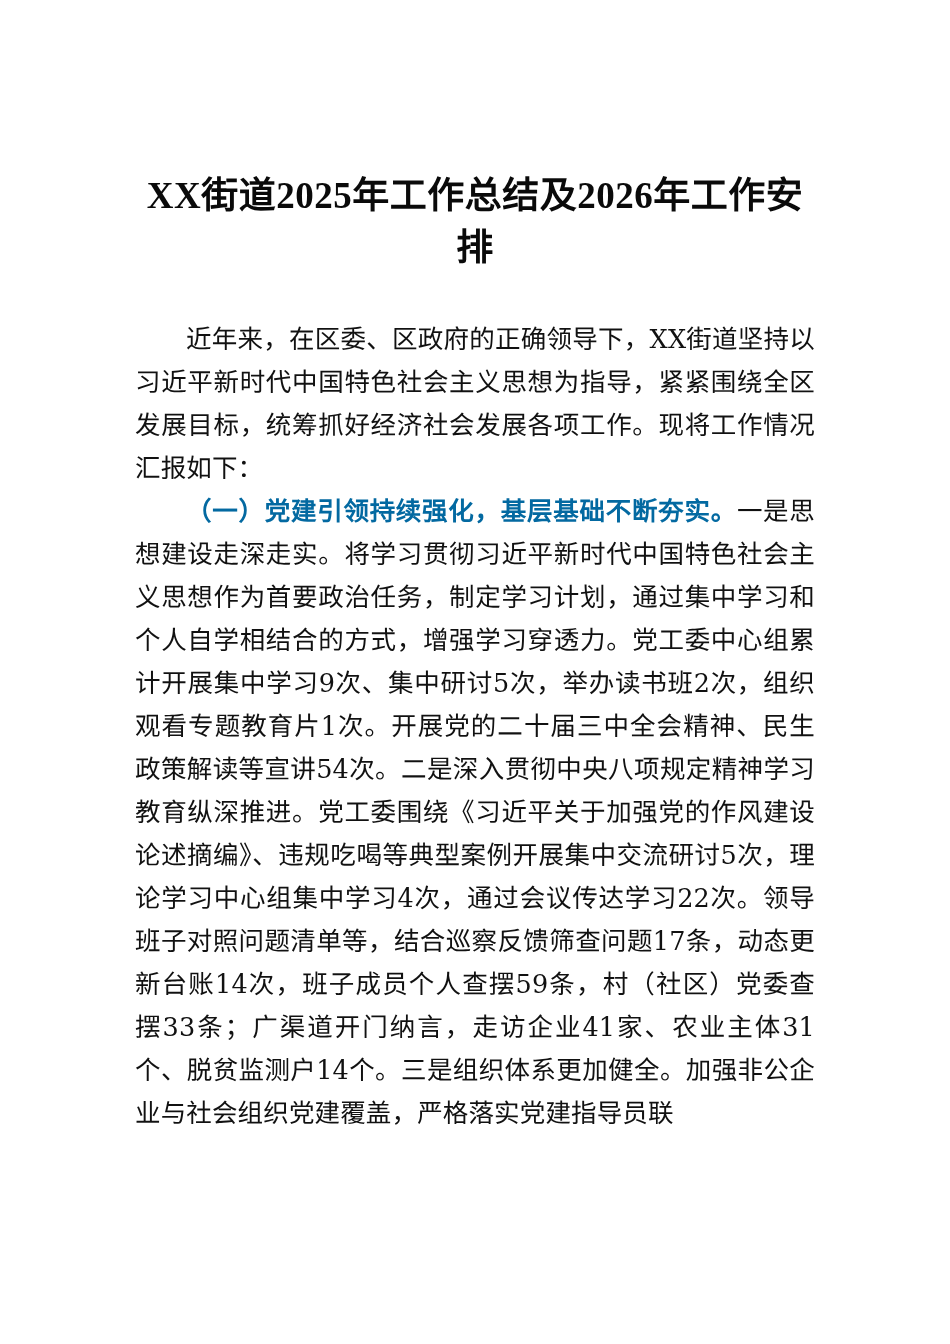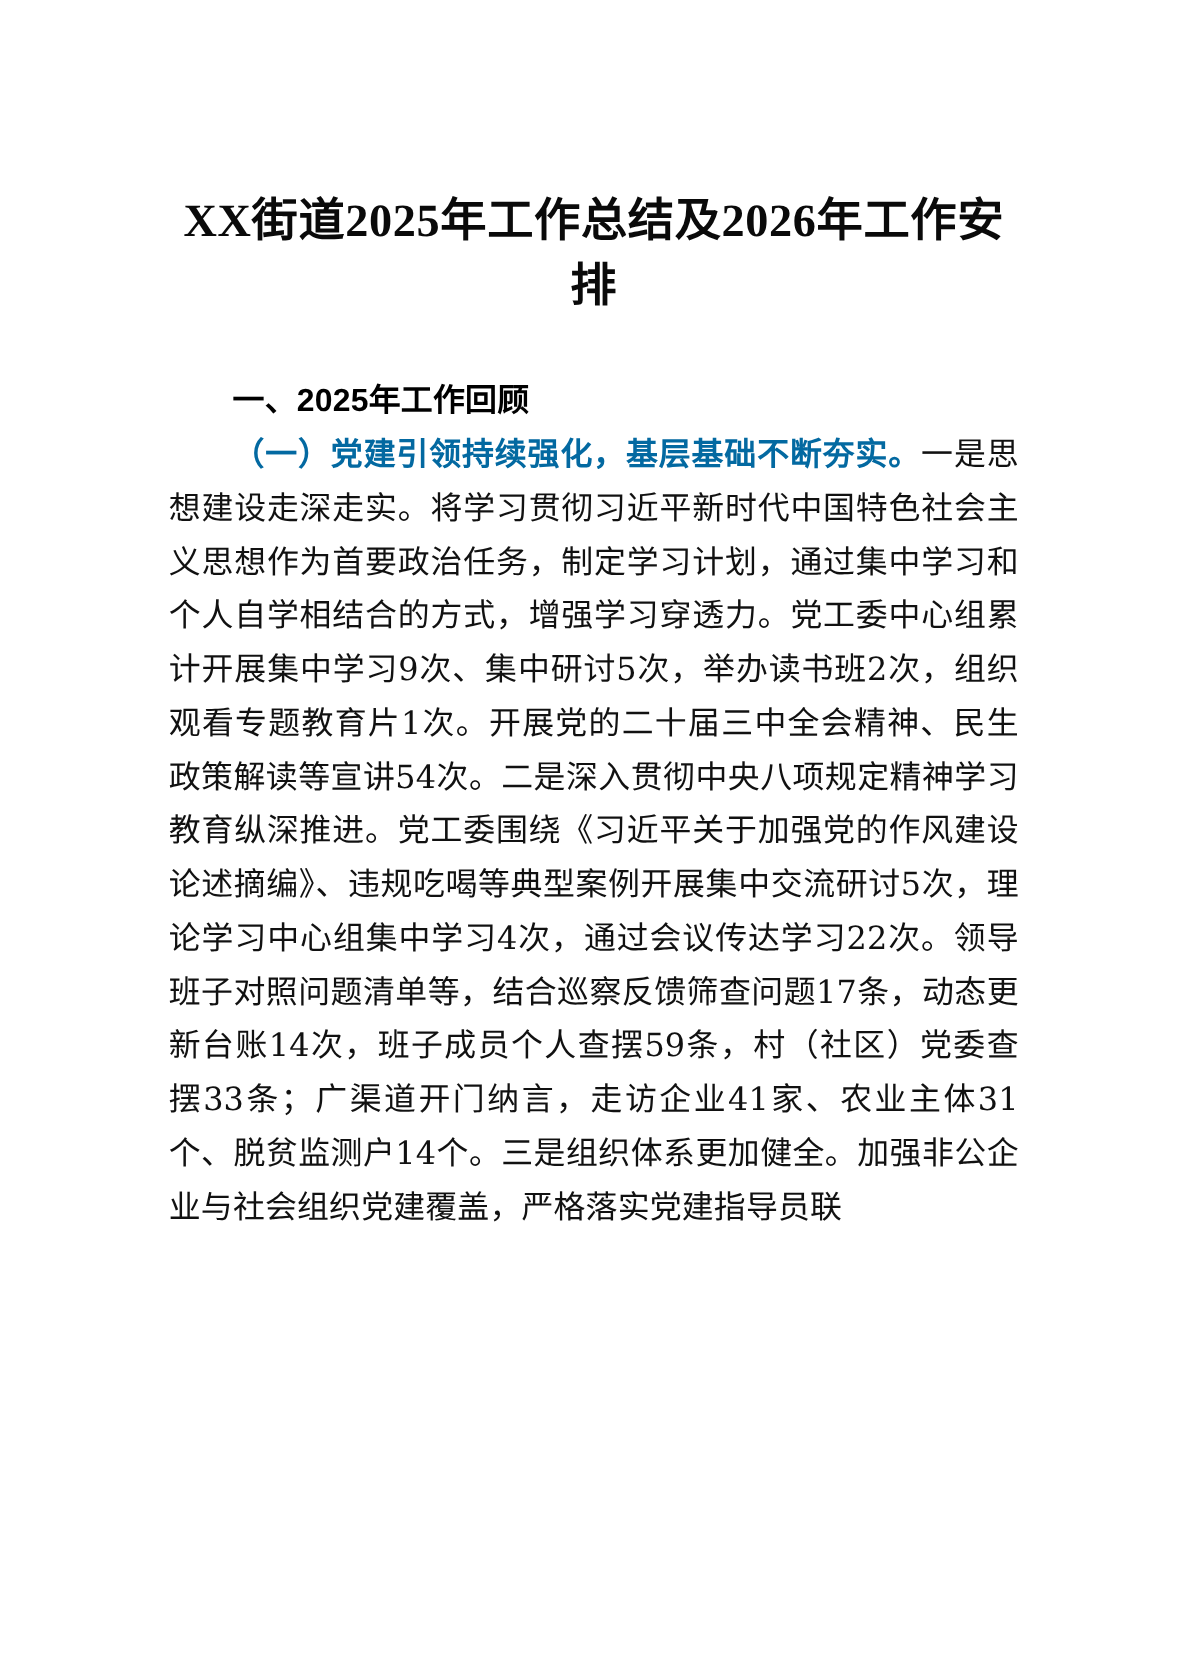--- a/index.html
+++ b/index.html
@@ -16,21 +16,21 @@
     color: #000000;
     -webkit-font-smoothing: antialiased;
   }
 
   .page {
     position: relative;
     box-sizing: border-box;
     width: 950px;
     height: 944px;
     background: #ffffff;
-    padding: 0;
+    padding: 18px;
   }
 
   
   .doc-title {
     box-sizing: border-box;
     width: 680px;
     margin: 0 auto;
     padding-top: 152px;
     text-align: center;
     font-family: "Liberation Serif", "DejaVu Serif", serif;
@@ -92,20 +92,20 @@
 </style>
 </head>
 <body>
 
 <div class="page">
 
   <h1 class="doc-title">XX街道2025年工作总结及2026年工作安排</h1>
 
   <div class="body-block">
 
+    <p class="para kai">近年来，在区委、区政府的正确领导下，XX街道坚持以习近平新时代中国特色社会主义思想为指导，紧紧围绕全区发展目标，统筹抓好经济社会发展各项工作。现将工作情况汇报如下：</p>
 
-    <p class="section-heading">一、2025年工作回顾</p>
 
     <p class="para kai"><span class="lead">（一）党建引领持续强化，基层基础不断夯实。</span><span>一是思想建设走深走实。将学习贯彻习近平新时代中国特色社会主义思想作为首要政治任务，制定学习计划，通过集中学习和个人自学相结合的方式，增强学习穿透力。党工委中心组累计开展集中学习9次、集中研讨5次，举办读书班2次，组织观看专题教育片1次。开展党的二十届三中全会精神、民生政策解读等宣讲54次。二是深入贯彻中央八项规定精神学习教育纵深推进。党工委围绕《习近平关于加强党的作风建设论述摘编》、违规吃喝等典型案例开展集中交流研讨5次，理论学习中心组集中学习4次，通过会议传达学习22次。领导班子对照问题清单等，结合巡察反馈筛查问题17条，动态更新台账14次，班子成员个人查摆59条，村（社区）党委查摆33条；广渠道开门纳言，走访企业41家、农业主体31个、脱贫监测户14个。三是组织体系更加健全。加强非公企业与社会组织党建覆盖，严格落实党建指导员联</span></p>
 
   </div>
 
 </div>
 
 </body></html>

